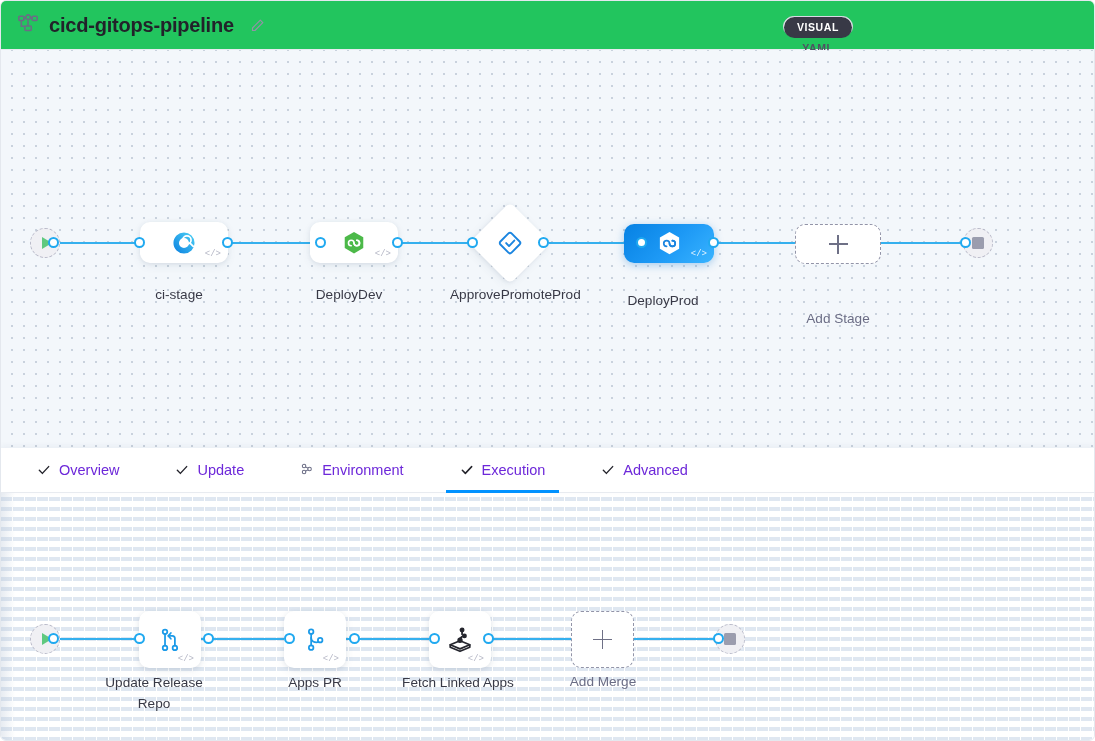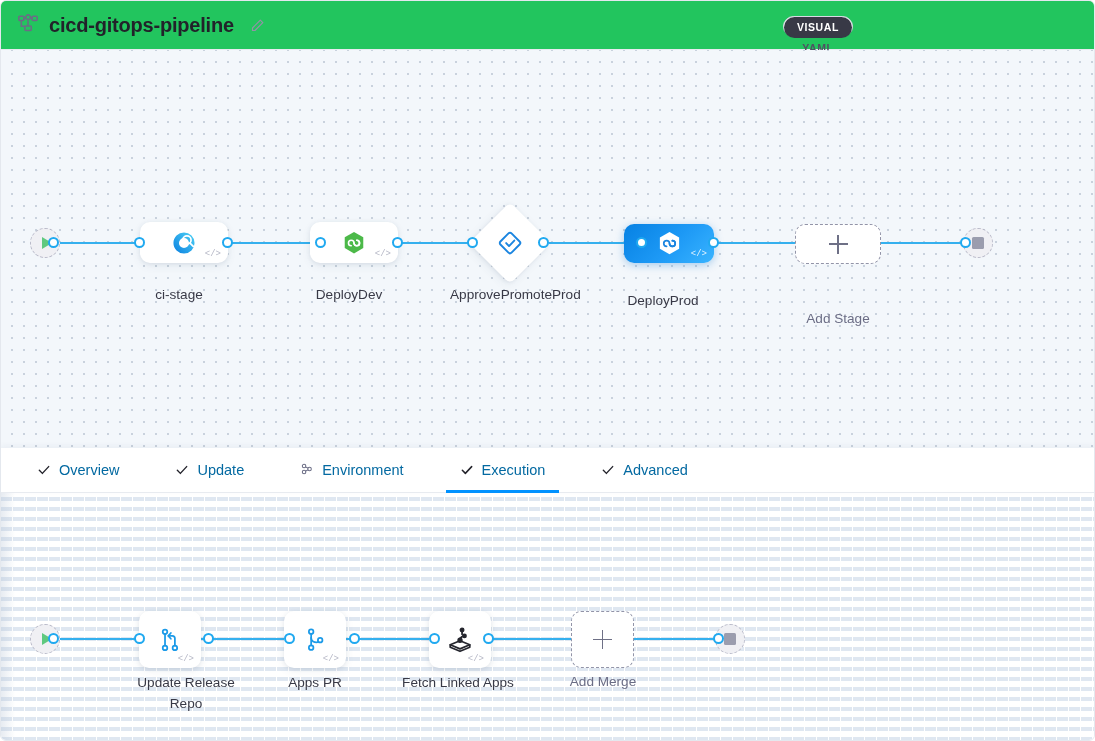--- a/index.html
+++ b/index.html
@@ -77,21 +77,21 @@
     border-bottom: 1px solid #e8ebf0;
     box-shadow: 0 -2px 6px rgba(40,60,90,0.05);
     z-index: 5;
   }
   .tab {
     display: flex; align-items: center; gap: 8px;
     height: 44px;
     padding: 0 14px;
     margin-right: 28px;
     font-size: 14.5px;
-    color: #0369a1;
+    color: #6d28d9;
     cursor: pointer;
     border-bottom: 3px solid transparent;
     position: relative; top: 1px;
   }
   .tab.active { font-weight: normal; border-bottom-color: #0091ff; }
   .tab .tick { width: 14px; height: 14px; color: #22222a; flex: none; }
   .tab .cluster { width: 14px; height: 14px; color: #6b6d85; flex: none; }
 
   
   .step-canvas {
@@ -394,21 +394,21 @@
         <circle cx="10.3" cy="6.6" r="2.6"></circle>
           <circle cx="10.3" cy="25.1" r="2.6"></circle>
           <circle cx="21.6" cy="25.1" r="2.6"></circle>
         <path d="M10.3 9.2v13.3" stroke-linecap="round"></path>
         <path d="M21.6 22.5v-8.2a3 3 0 0 0-3-3h-4.2" stroke-linecap="round" stroke-linejoin="round"></path>
         <path d="M17 8l-3 3.3 3 3.3" stroke-linecap="round" stroke-linejoin="round"></path>
       </svg>
       <span class="code-badge">&lt;/&gt;</span>
     </div>
     <div class="port" style="left:202px; top:140px;"></div>
-    <div class="node-label" style="left:125px; top:179px; width:120px;text-align:center;">Update Release Repo</div>
+    <div class="node-label" style="left:93px; top:179px; width:120px;text-align:center;">Update Release Repo</div>
 
     <div class="port" style="left:283px; top:140px;"></div>
     <div class="node" style="left:283px; top:118px; width:62px; height:57px;">
       <svg viewBox="0 0 32 32" width="28" height="28" fill="none" stroke="#1b9ae8" stroke-width="2">
         <circle cx="11.6" cy="6.5" r="2.6"></circle>
           <circle cx="11.6" cy="24.8" r="2.6"></circle>
           <circle cx="21.9" cy="16.2" r="2.6"></circle>
         <path d="M11.6 9.1v13.1" stroke-linecap="round"></path>
         <path d="M11.6 13.6c0 3.6 3.2 5.4 7.7 4.9" stroke-linecap="round"></path>
       </svg>

